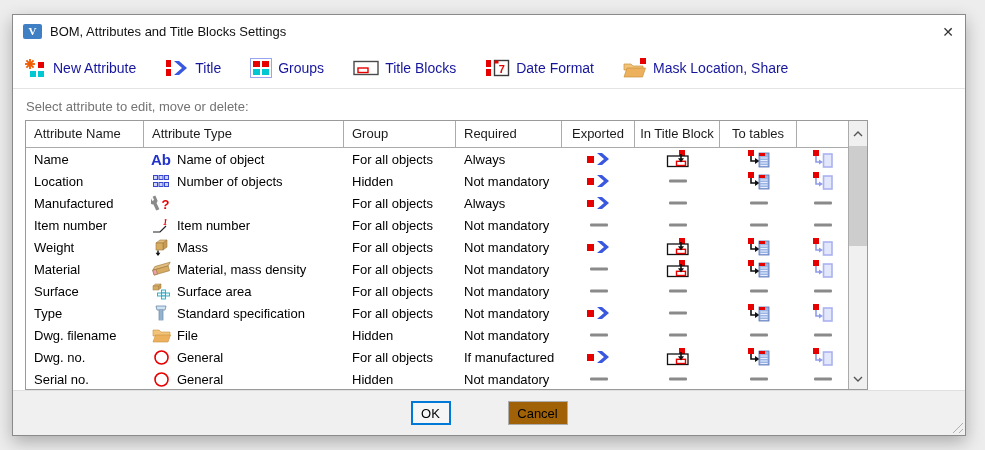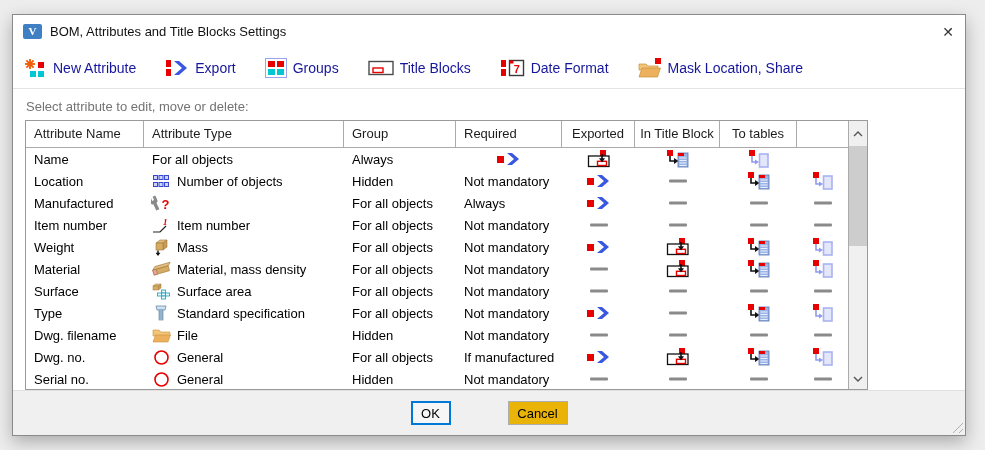--- a/index.html
+++ b/index.html
@@ -42,21 +42,21 @@
     background:#f0f0f0;display:flex;flex-direction:column;}
   .sbtn{height:25px;display:flex;align-items:center;justify-content:center;flex:0 0 auto;}
   .sbtn.down{height:20px;margin-top:auto;}
   .strack{position:relative;flex:1 1 auto;}
   .sthumb{position:absolute;left:0;right:0;top:0;height:100px;background:#cdcdcd;}
   
   .footer{flex:1 1 auto;background:#f0f0f0;border-top:1px solid #e0e0e0;display:flex;align-items:center;
     justify-content:center;gap:21px;position:relative;}
   button{font-family:"Liberation Sans",sans-serif;font-size:13px;height:24px;cursor:default;}
   .btn-ok{min-width:40px;background:#f6f6f6;border:2px solid var(--accent,#0078d7);}
-  .btn-cancel{min-width:60px;background:#eab308;border:1px solid #adadad;margin-left:36px;}
+  .btn-cancel{min-width:60px;background:#a16207;border:1px solid #adadad;margin-left:36px;}
   .grip{position:absolute;right:2px;bottom:2px;width:13px;height:13px;
     background:repeating-linear-gradient(135deg,transparent 0 3px,#b0b0b0 3px 4px);
     clip-path:polygon(100% 0,100% 100%,0 100%);}
 </style>
 </head>
 <body>
 
 <div class="dialog">
   <div class="titlebar">
     <span class="logo">
@@ -84,21 +84,21 @@
         <span class="lbl">New Attribute</span>
       </div>
       <div class="tbtn">
         <span class="ic">
           <svg width="24" height="20" viewBox="0 0 24 20">
             <rect x="1" y="2" width="5" height="7" fill="#e60000"></rect>
             <rect x="1" y="11" width="5" height="7" fill="#e60000"></rect>
             <path d="M9 3 h5 l8 7 -8 7 h-5 l8 -7 z" fill="#3a57e0"></path>
           </svg>
         </span>
-        <span class="lbl">Export</span>
+        <span class="lbl">Title</span>
       </div>
       <div class="tbtn">
         <span class="ic">
           <svg width="22" height="20" viewBox="0 0 22 20">
             <rect x="0.5" y="0.5" width="21" height="19" fill="#ffffff" stroke="#9aa4f0"></rect>
             <rect x="3" y="3" width="7" height="6" fill="#e60000"></rect>
             <rect x="12" y="3" width="7" height="6" fill="#e60000"></rect>
             <rect x="3" y="11" width="7" height="6" fill="#00c8d2"></rect>
             <rect x="12" y="11" width="7" height="6" fill="#00c8d2"></rect>
           </svg>
@@ -146,20 +146,26 @@
         <div class="hcell">Attribute Type</div>
         <div class="hcell">Group</div>
         <div class="hcell">Required</div>
         <div class="hcell center">Exported</div>
         <div class="hcell center">In Title Block</div>
         <div class="hcell center">To tables</div>
       </div>
     <div class="tbody">
         <div class="trow">
           <div class="cell">Name</div>
+          <div class="cell type">
+            <span class="ic">
+              <span class="ab">Ab</span>
+            </span>
+            <span>Name of object</span>
+          </div>
           <div class="cell">For all objects</div>
           <div class="cell">Always</div>
           <div class="cell bool">
             <span class="ic">
               <svg width="26" height="14" viewBox="0 0 26 14">
                 <rect x="1" y="4" width="7" height="7" fill="#e60000"></rect>
                 <path d="M11 1 h5 l7 6 -7 6 h-5 l7 -6 z" fill="#3a57e0"></path>
               </svg>
             </span>
           </div>

